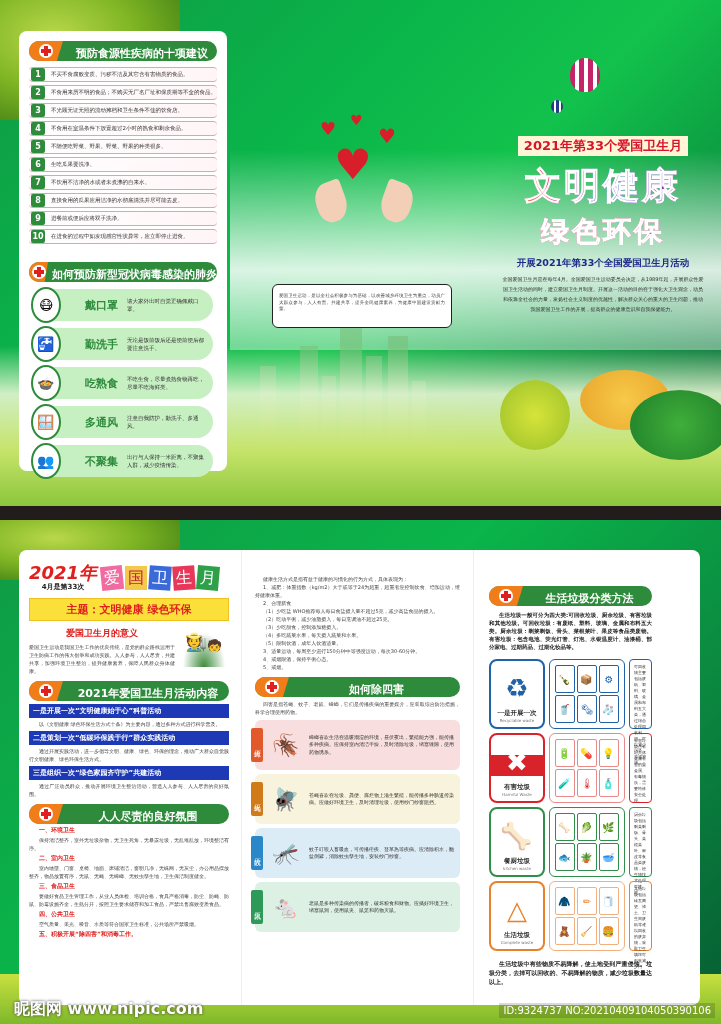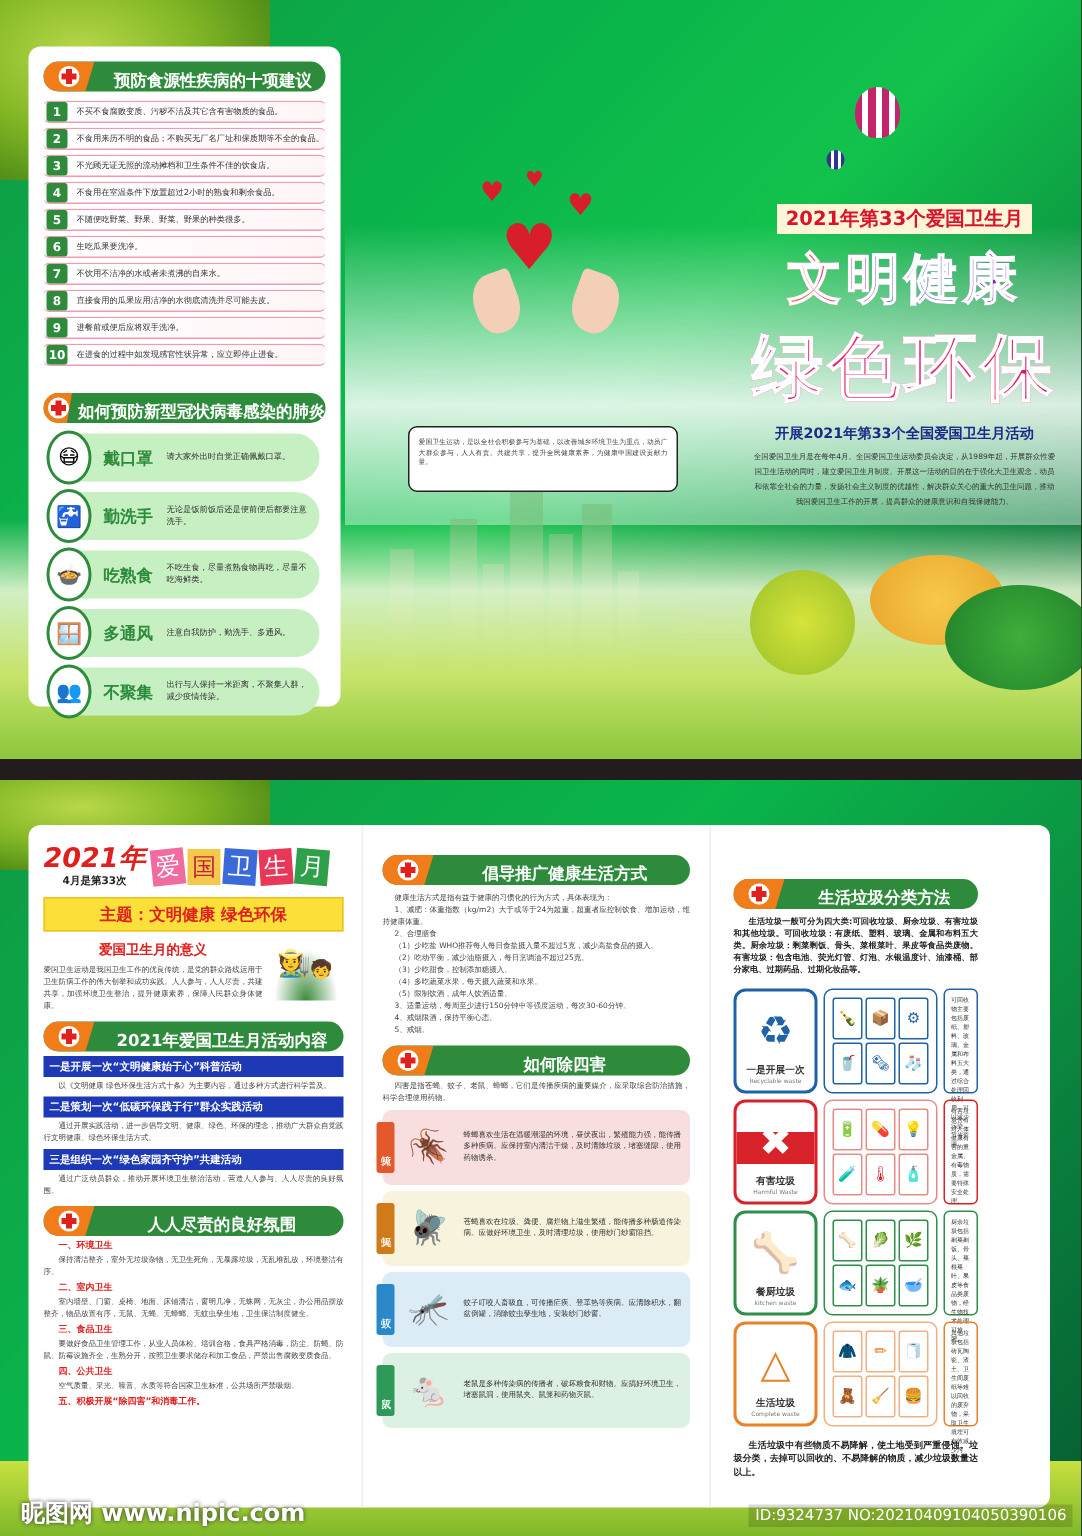--- a/index.html
+++ b/index.html
@@ -18,21 +18,21 @@
 .cross{width:14px;height:14px;border-radius:50%;background:#fff;position:relative}
 .cross:before,.cross:after{content:"";position:absolute;background:#e0201e}
 .cross:before{left:5px;top:2px;width:4px;height:10px}
 .cross:after{left:2px;top:5px;width:10px;height:4px}
 .sec-h .t{flex:1;color:#fff;font-weight:bold;font-size:11px;text-align:center;padding-left:4px;white-space:nowrap}
 .tip{display:flex;align-items:center;height:15px;margin:3px 0;border-radius:4px;border:1px solid #f19ab0;border-left:none;border-right:none;background:linear-gradient(90deg,#fff,#fff5f7)}
 .tip .n{width:14px;height:13px;background:#2e8b3c;color:#fff;font-size:8px;font-weight:bold;display:flex;align-items:center;justify-content:center;margin:0 6px 0 2px;border-radius:2px}
 .tip .tx{font-size:5.5px;color:#333;white-space:nowrap;overflow:hidden}
 .cv{display:flex;align-items:center;height:32px;margin:7px 0;background:#c7f0c2;border-radius:16px;position:relative}
 .cv .av{width:30px;height:36px;border-radius:50%;border:2px solid #2e8b3c;background:#fff;display:flex;align-items:center;justify-content:center;font-size:14px;margin-left:-2px}
-.cv .lb{color:#2e8b3c;font-weight:bold;font-size:11px;width:42px;margin-left:8px}
+.cv .lb{color:#2e8b3c;font-weight:bold;font-size:11px;width:42px;margin-left:24px}
 .cv .ds{font-size:5.5px;color:#333;flex:1;padding-right:6px;line-height:8px}
 .para{font-size:5px;color:#444;line-height:8px;text-align:justify}
 .bluebar{background:#1d39b5;color:#fff;font-size:7px;font-weight:bold;padding:2px 4px;margin-top:3px}
 .redsub{color:#e0201e;font-size:6px;font-weight:bold;margin:2px 0 1px 10px}
 .pest{display:flex;align-items:center;border-radius:6px;height:50px;margin:4px 0;position:relative}
 .pest .tag{width:12px;height:34px;color:#fff;font-size:7px;writing-mode:vertical-rl;display:flex;align-items:center;justify-content:center;border-radius:2px;margin-left:-4px}
 .pest .ic{width:46px;text-align:center;font-size:22px}
 .pest .d{flex:1;font-size:5px;line-height:7.5px;color:#333;padding-right:6px}
 .bin-row{display:flex;gap:4px;margin:4px 0;height:70px}
 .bin-big{width:56px;border:2px solid;border-radius:8px;display:flex;flex-direction:column;align-items:center;justify-content:flex-end;padding-bottom:4px}
@@ -158,21 +158,21 @@
     <div style="position:absolute;left:0;top:70px;width:30px;height:40px;background:#f2cfb6;border-radius:50% 10% 50% 40%;transform:rotate(-20deg)"></div>
     <div style="position:absolute;left:66px;top:70px;width:30px;height:40px;background:#f2cfb6;border-radius:10% 50% 40% 50%;transform:rotate(20deg)"></div>
   </div>
   <div style="position:absolute;left:272px;top:284px;width:180px;height:44px;border:1.5px solid #222;border-radius:6px;background:#fff;padding:8px 6px 4px">
     <div class="para" style="font-size:4.5px;line-height:6.5px">爱国卫生运动，是以全社会积极参与为基础，以改善城乡环境卫生为重点，动员广大群众参与，人人有责。共建共享，提升全民健康素养，为健康中国建设贡献力量。</div>
   </div>
 
   <div style="position:absolute;left:498px;top:135px;width:210px;text-align:center">
     <div style="display:inline-block;background:#fff6d8;color:#d8142a;font-weight:bold;font-size:13px;padding:1px 6px">2021年第33个爱国卫生月</div>
     <div style="font-size:36px;font-weight:bold;letter-spacing:3px;margin-top:6px;background:linear-gradient(90deg,#f5a623,#e53a7c 25%,#3050c8 50%,#7a2ab8 75%,#c0287a);-webkit-background-clip:text;background-clip:text;color:transparent;-webkit-text-stroke:1px #fff">文明健康</div>
-    <div style="font-size:48px;font-weight:bold;letter-spacing:3px;margin-top:2px;background:linear-gradient(90deg,#e0186e,#e8307a 50%,#d01860);-webkit-background-clip:text;background-clip:text;color:transparent;-webkit-text-stroke:1px #fff">绿色环保</div>
+    <div style="font-size:28px;font-weight:bold;letter-spacing:3px;margin-top:2px;background:linear-gradient(90deg,#e0186e,#e8307a 50%,#d01860);-webkit-background-clip:text;background-clip:text;color:transparent;-webkit-text-stroke:1px #fff">绿色环保</div>
     <div style="color:#1e2a88;font-weight:bold;font-size:9.5px;margin-top:6px;white-space:nowrap">开展2021年第33个全国爱国卫生月活动</div>
     <div class="para" style="font-size:5px;line-height:10px;text-align:center;color:#333;margin-top:4px;padding:0 4px">全国爱国卫生月是在每年4月。全国爱国卫生运动委员会决定，从1989年起，开展群众性爱国卫生活动的同时，建立爱国卫生月制度。开展这一活动的目的在于强化大卫生观念，动员和依靠全社会的力量，发扬社会主义制度的优越性，解决群众关心的重大的卫生问题，推动我国爱国卫生工作的开展，提高群众的健康意识和自我保健能力。</div>
   </div>
 </div>
 
 <div style="position:absolute;left:0;top:506px;width:721px;height:14px;background:#231c1c"></div>
 
 <div class="half bottom">
   <div class="tree" style="height:60px"></div>
   <div style="position:absolute;left:0;bottom:0;width:721px;height:50px;background:linear-gradient(180deg,#c8e040,#7eb82a)"></div>
@@ -231,26 +231,20 @@
       <div class="redsub">二、室内卫生</div>
       <div class="para" style="text-indent:10px">室内墙壁、门窗、桌椅、地面、床铺清洁，窗明几净，无蛛网，无灰尘，办公用品摆放整齐，物品放置有序，无鼠、无蝇、无蟑螂、无蚊虫孳生地，卫生保洁制度健全。</div>
       <div class="redsub">三、食品卫生</div>
       <div class="para" style="text-indent:10px">要做好食品卫生管理工作，从业人员体检、培训合格，食具严格消毒，防尘、防蝇、防鼠、防霉设施齐全，生熟分开，按照卫生要求储存和加工食品，严禁出售腐败变质食品。</div>
       <div class="redsub">四、公共卫生</div>
       <div class="para" style="text-indent:10px">空气质量、采光、噪音、水质等符合国家卫生标准，公共场所严禁吸烟。</div>
       <div class="redsub">五、积极开展“除四害”和消毒工作。</div>
     </div>
 
     <div style="position:absolute;left:236px;top:20px;width:205px">
-      <div class="sec-h">
-        <div class="badge">
-            <div class="cross"></div>
-          </div>
-        <div class="t">倡导推广健康生活方式</div>
-      </div>
       <div style="margin-top:5px">
         <div class="para" style="text-indent:8px">健康生活方式是指有益于健康的习惯化的行为方式，具体表现为：</div>
         <div class="para" style="text-indent:8px">1、减肥：体重指数（kg/m2）大于或等于24为超重，超重者应控制饮食、增加运动，维持健康体重。</div>
         <div class="para" style="text-indent:8px">2、合理膳食</div>
         <div class="para" style="text-indent:8px">（1）少吃盐 WHO推荐每人每日食盐摄入量不超过5克，减少高盐食品的摄入。</div>
         <div class="para" style="text-indent:8px">（2）吃动平衡，减少油脂摄入，每日烹调油不超过25克。</div>
         <div class="para" style="text-indent:8px">（3）少吃甜食，控制添加糖摄入。</div>
         <div class="para" style="text-indent:8px">（4）多吃蔬菜水果，每天摄入蔬菜和水果。</div>
         <div class="para" style="text-indent:8px">（5）限制饮酒，成年人饮酒适量。</div>
         <div class="para" style="text-indent:8px">3、适量运动，每周至少进行150分钟中等强度运动，每次30-60分钟。</div>

